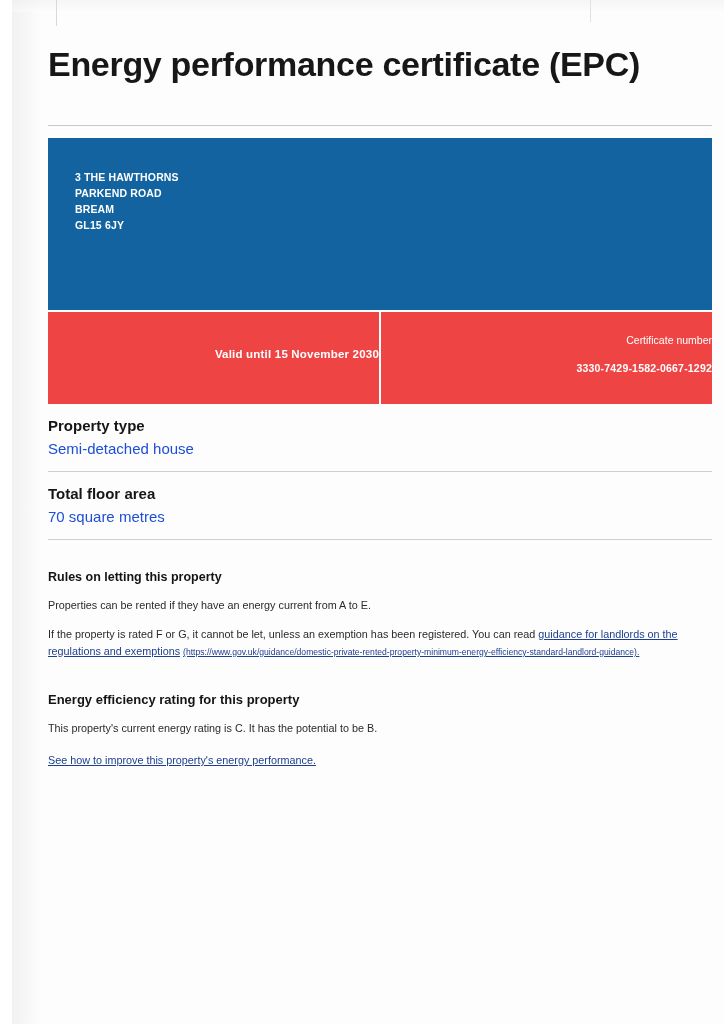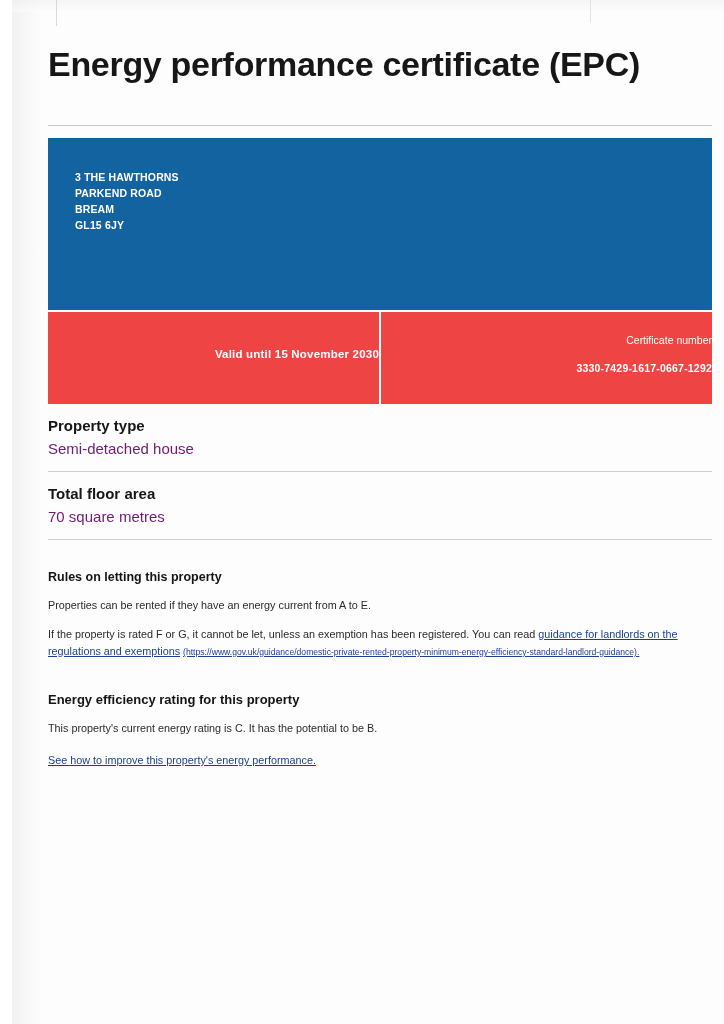--- a/index.html
+++ b/index.html
@@ -151,21 +151,21 @@
   }
   .fact-label {
     font-size: 15px;
     font-weight: bold;
     margin-top: 13px;
     color: #161616;
   }
   .fact-value {
     font-size: 15px;
     margin-top: 6px;
-    color: #701a75;
+    color: #1d4ed8;
     font-weight: normal;
   }
   .fact-rule {
     height: 1px;
     background: #cfcfcf;
     margin-top: 14px;
     width: 664px;
   }
 
   
@@ -227,21 +227,21 @@
           <div>BREAM</div>
           <div>GL15 6JY</div>
         </div>
       </div>
       <div class="banner-bottom">
         <div class="bb-cell left">
           <div class="valid-text">Valid until 15 November 2030</div>
         </div>
         <div class="bb-cell">
           <div class="cert-label">Certificate number</div>
-          <div class="cert-number">3330-7429-1617-0667-1292</div>
+          <div class="cert-number">3330-7429-1582-0667-1292</div>
         </div>
       </div>
     </div>
 
     <div class="fact">
       <div class="fact-label">Property type</div>
       <div class="fact-value">Semi-detached house</div>
       <div class="fact-rule"></div>
     </div>
 

